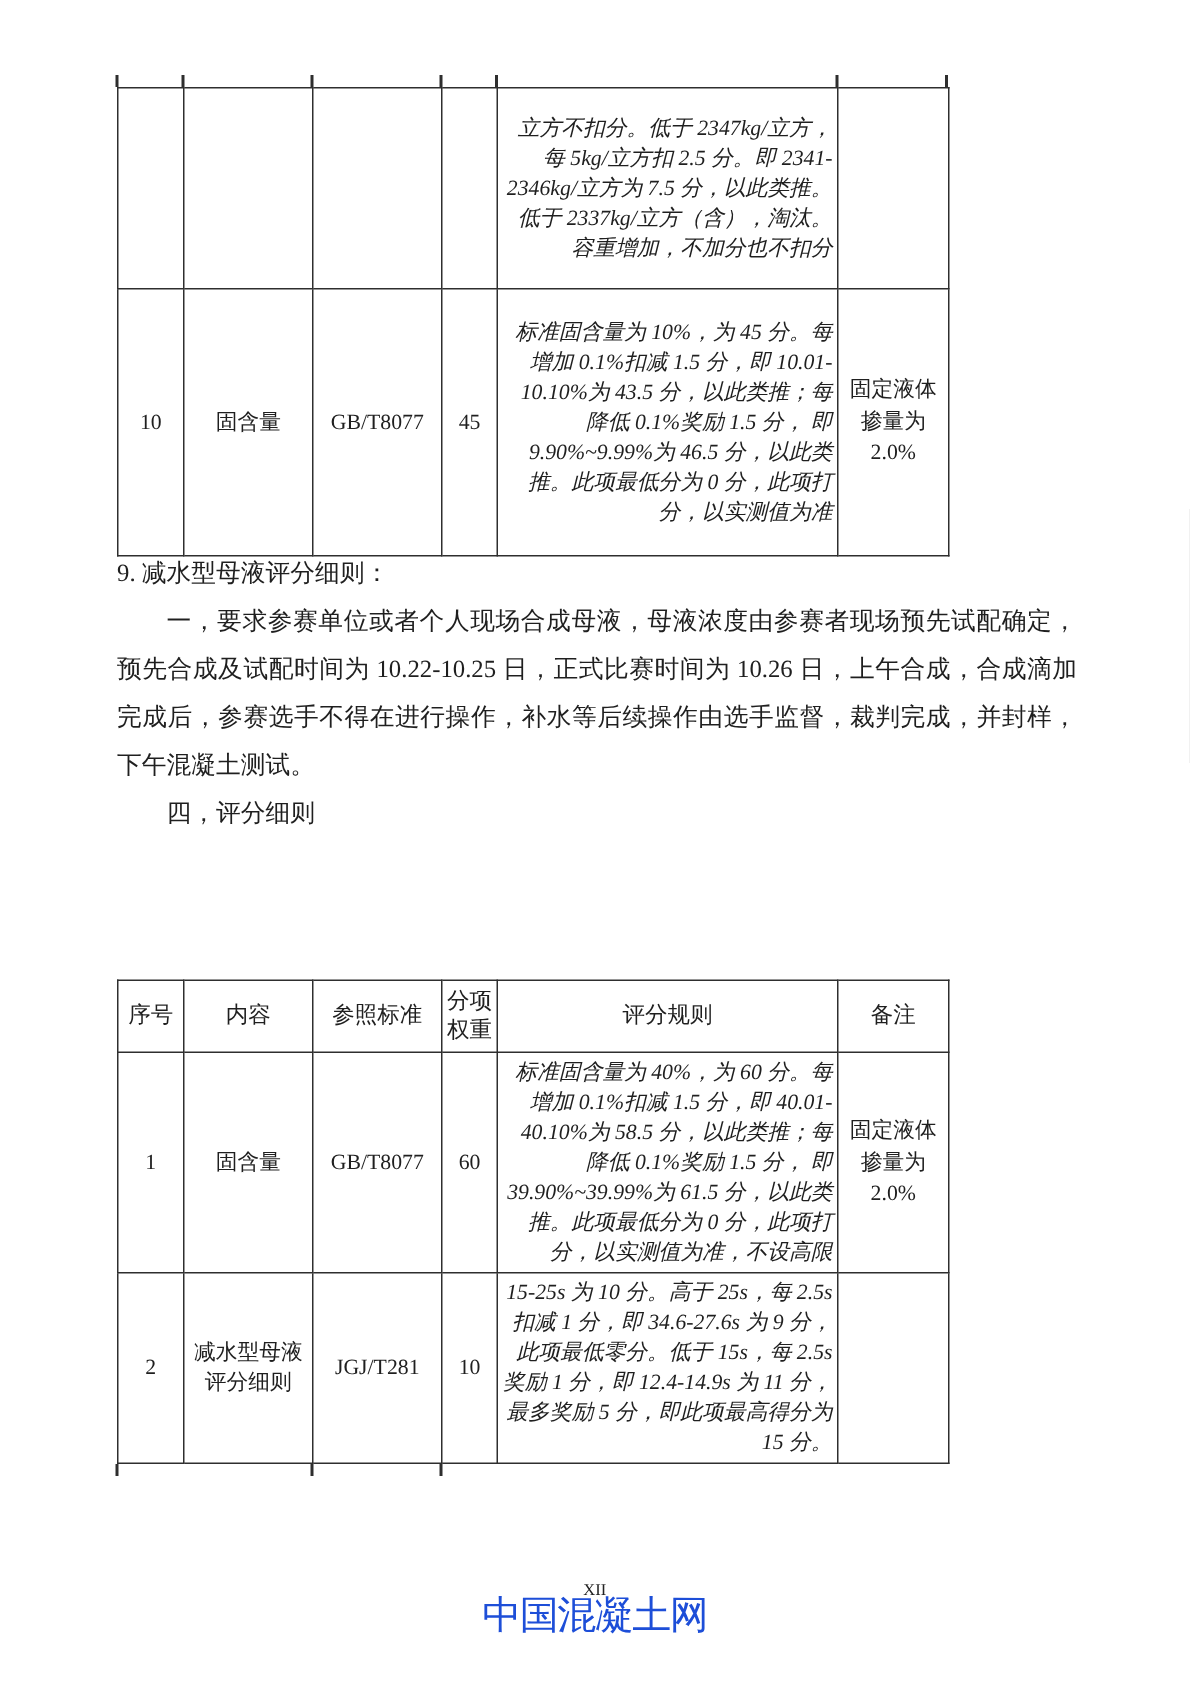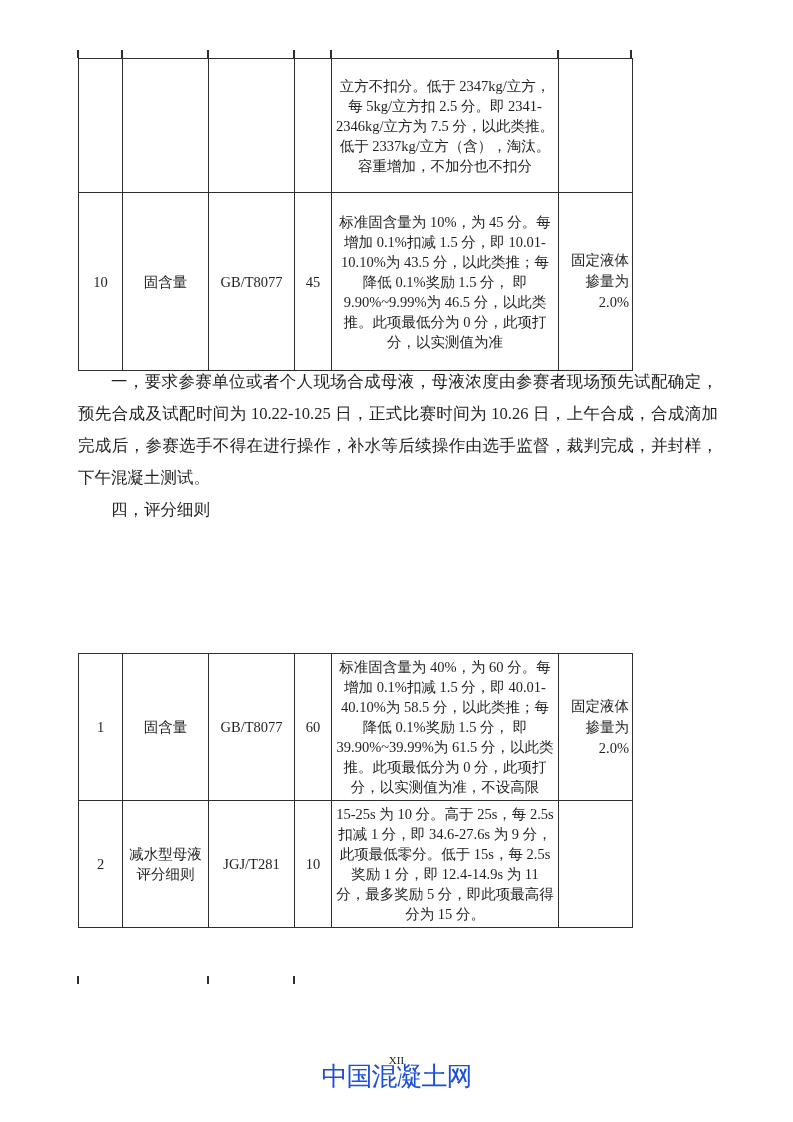--- a/index.html
+++ b/index.html
@@ -14,22 +14,22 @@
     position:absolute;left:78px;border-collapse:collapse;table-layout:fixed;
     width:554px;font-size:14.5px;line-height:20px;color:#1f1f1f;
   }
   table.score td,table.score th{
     border:1.6px solid #2e2e2e;padding:1px 3px;vertical-align:middle;
     font-weight:normal;overflow:hidden;
   }
   #table-top{top:58px;}
   #table-main{top:653px;}
   .c-center{text-align:center;}
-  .c-rule{text-align:center;padding-left:4px;padding-right:3px;}
-  .c-note{text-align:right;padding-left:4px;line-height:21px;}
+  .c-rule{text-align:right;padding-left:4px;padding-right:3px;font-style:italic;}
+  .c-note{text-align:center;padding-left:4px;line-height:21px;}
   .v-top{vertical-align:top;padding-top:3px;}
   tr.h-partial{height:134px;}
   tr.h-row10{height:178px;}
   tr.h-head{height:48px;}
   tr.h-row1{height:147px;}
   tr.h-row2{height:127px;}
   table.score th{font-size:15px;line-height:19px;}
   
   .stub{position:absolute;width:2px;height:8px;background:#2e2e2e;}
   
@@ -87,34 +87,43 @@
       <td class="c-center">固含量</td>
       <td class="c-center">GB/T8077</td>
       <td class="c-center">45</td>
       <td class="c-rule">标准固含量为 10%，为 45 分。每增加 0.1%扣减 1.5 分，即 10.01-10.10%为 43.5 分，以此类推；每降低 0.1%奖励 1.5 分， 即 9.90%~9.99%为 46.5 分，以此类推。此项最低分为 0 分，此项打分，以实测值为准</td>
       <td class="c-note">固定液体掺量为 2.0%</td>
     </tr>
   </tbody>
     </table>
 
   <div class="section">
+    <div class="heading">9. 减水型母液评分细则：</div>
     <p>一，要求参赛单位或者个人现场合成母液，母液浓度由参赛者现场预先试配确定，预先合成及试配时间为 10.22-10.25 日，正式比赛时间为 10.26 日，上午合成，合成滴加完成后，参赛选手不得在进行操作，补水等后续操作由选手监督，裁判完成，并封样，下午混凝土测试。</p>
     <p>四，评分细则</p>
   </div>
 
   <table class="score" id="table-main">
     <colgroup>
       <col style="width:44px">
         <col style="width:86px">
         <col style="width:86px">
       <col style="width:37px">
         <col style="width:227px">
         <col style="width:74px">
     </colgroup>
     <tbody>
+        <tr class="h-head">
+      <th>序号</th>
+      <th>内容</th>
+      <th>参照标准</th>
+      <th>分项权重</th>
+      <th>评分规则</th>
+      <th>备注</th>
+    </tr>
     <tr class="h-row1">
       <td class="c-center">1</td>
       <td class="c-center">固含量</td>
       <td class="c-center">GB/T8077</td>
       <td class="c-center">60</td>
       <td class="c-rule">标准固含量为 40%，为 60 分。每增加 0.1%扣减 1.5 分，即 40.01-40.10%为 58.5 分，以此类推；每降低 0.1%奖励 1.5 分， 即 39.90%~39.99%为 61.5 分，以此类推。此项最低分为 0 分，此项打分，以实测值为准，不设高限</td>
       <td class="c-note">固定液体掺量为 2.0%</td>
     </tr>
     <tr class="h-row2">
       <td class="c-center">2</td>

